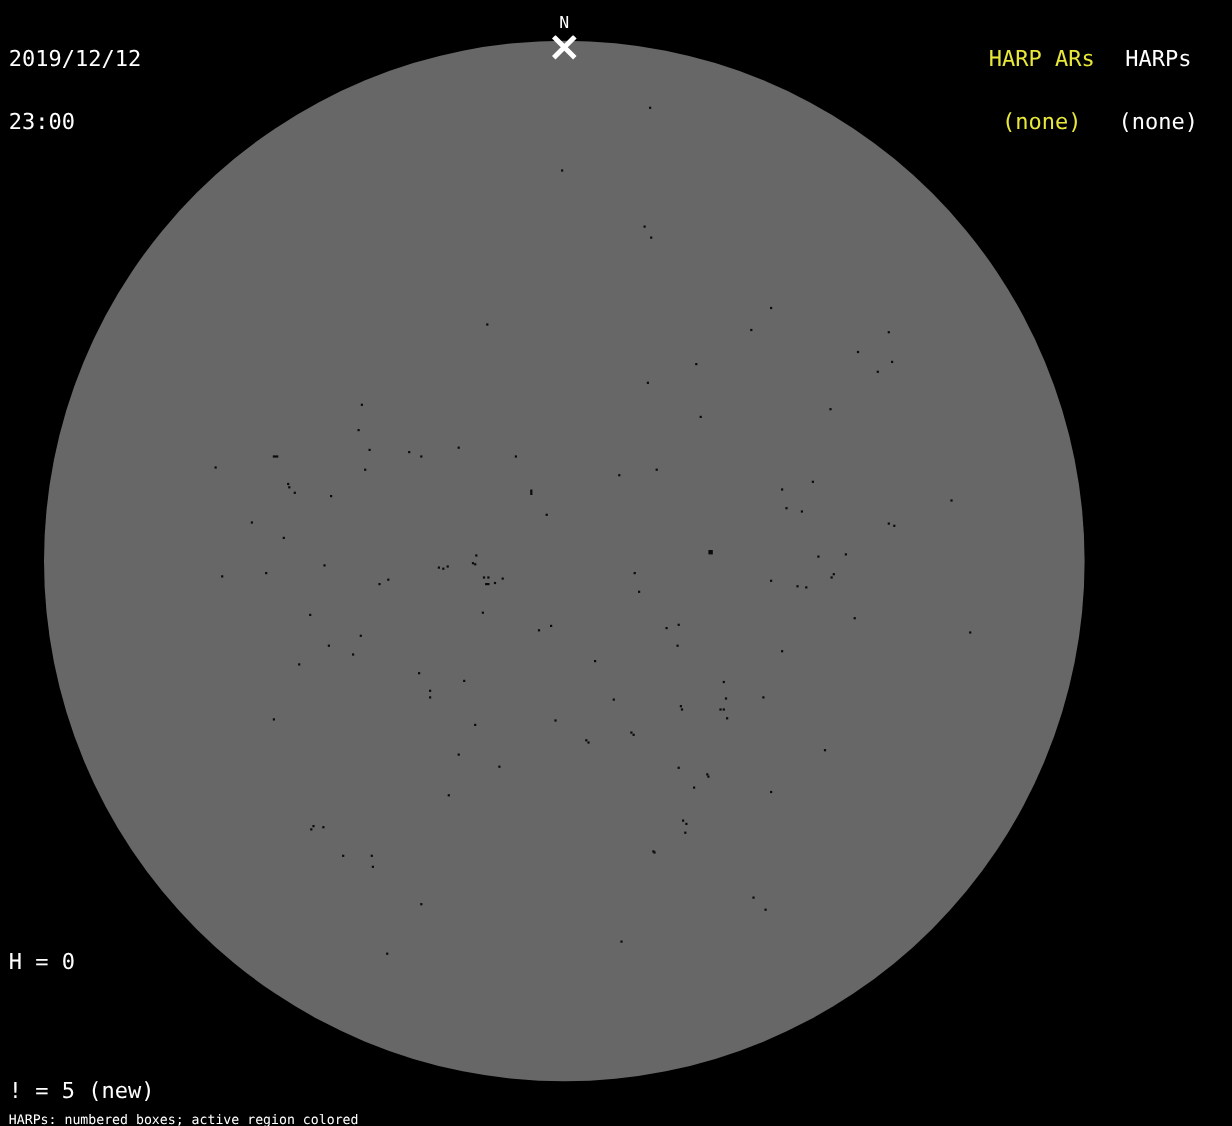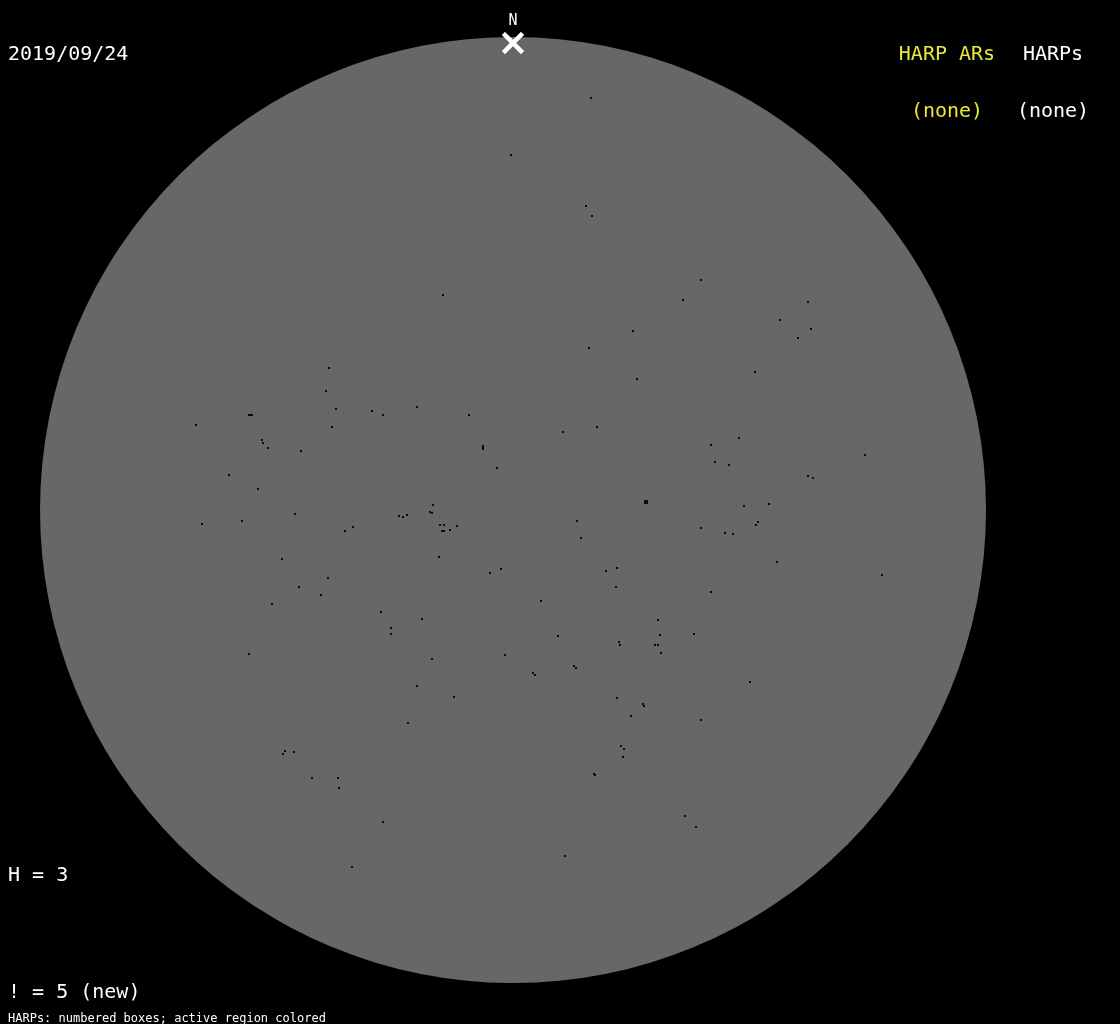--- a/index.html
+++ b/index.html
@@ -192,40 +192,41 @@
       <div class="speckle" style="left: 594px; top: 774px; width: 2px; height: 2px;"></div>
       <div class="speckle" style="left: 881px; top: 574px; width: 2px; height: 2px;"></div>
       <div class="speckle" style="left: 382px; top: 821px; width: 2px; height: 2px;"></div>
       <div class="speckle" style="left: 351px; top: 866px; width: 2px; height: 2px;"></div>
       <div class="speckle" style="left: 564px; top: 855px; width: 2px; height: 2px;"></div>
       <div class="speckle" style="left: 684px; top: 815px; width: 2px; height: 2px;"></div>
       <div class="speckle" style="left: 695px; top: 826px; width: 2px; height: 2px;"></div>
     </div>
 
   <div id="title-block" class="abs">
-    <div>2019/09/24</div>
+    <div>2019/12/12</div>
+    <div>23:00</div>
   </div>
 
   <div id="noaa-col" class="abs tr-col">
     <div>HARP ARs</div>
     <div>(none)</div>
   </div>
   <div id="harps-col" class="abs tr-col">
     <div>HARPs</div>
     <div>(none)</div>
   </div>
 
   <div id="north-label" class="abs">N</div>
   <svg id="north-cross" class="abs" width="24" height="24">
     <line x1="4" y1="3" x2="20" y2="19" stroke="#ffffff" stroke-width="4.5" stroke-linecap="square"></line>
     <line x1="20" y1="3" x2="4" y2="19" stroke="#ffffff" stroke-width="4.5" stroke-linecap="square"></line>
   </svg>
 
   <div id="counter-block" class="abs">
-    <div>H = 3</div>
+    <div>H = 0</div>
     <div class="gap"></div>
     <div>! = 5 (new)</div>
     
     
     
     
     
   </div>
 
   <div id="footnote-block" class="abs">

